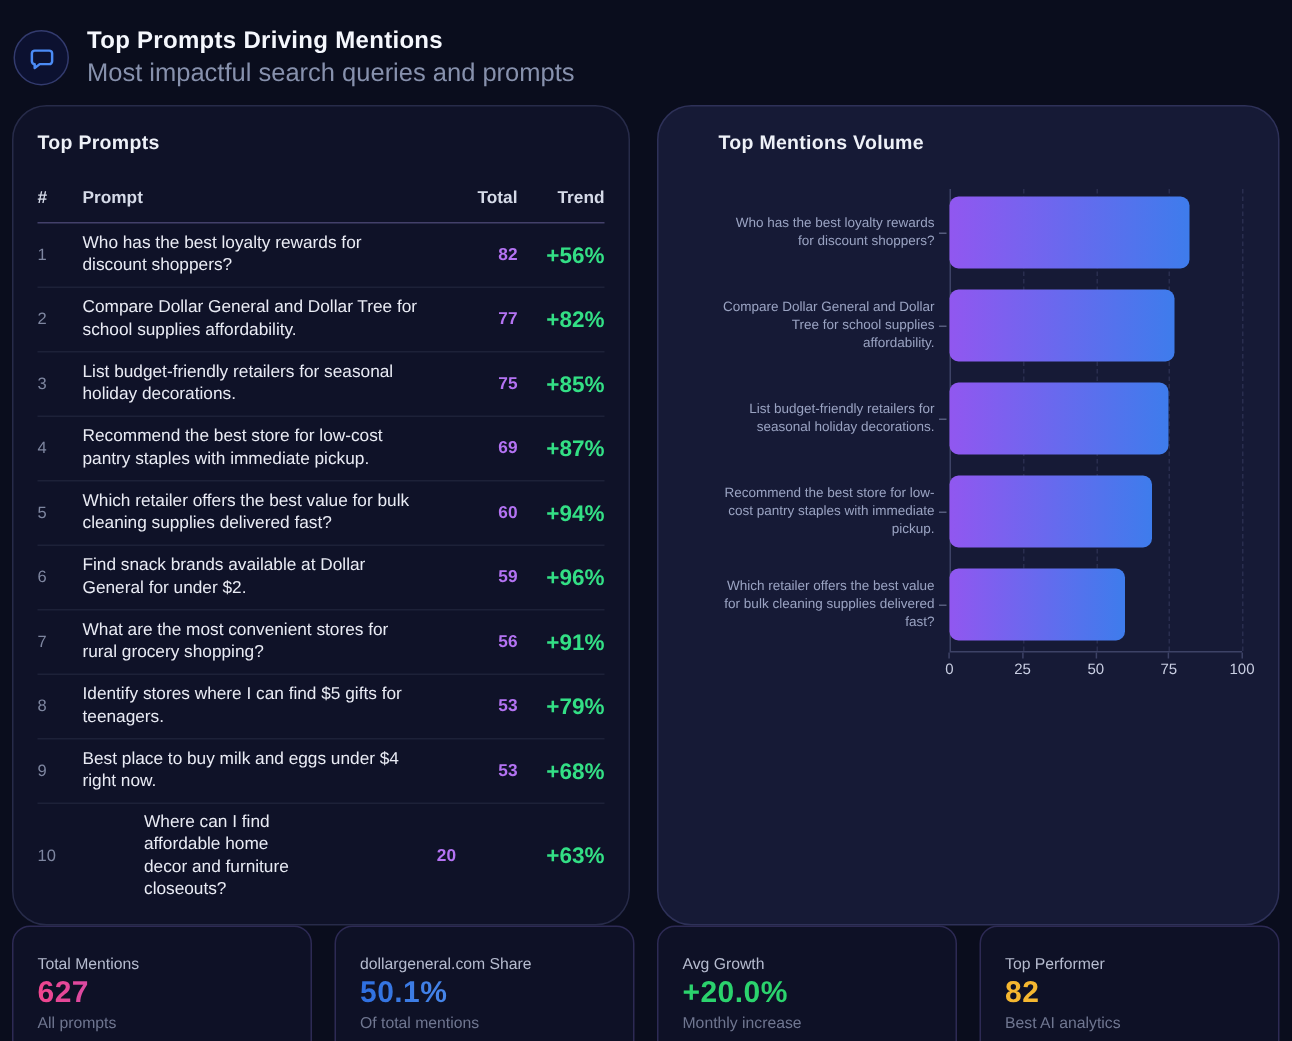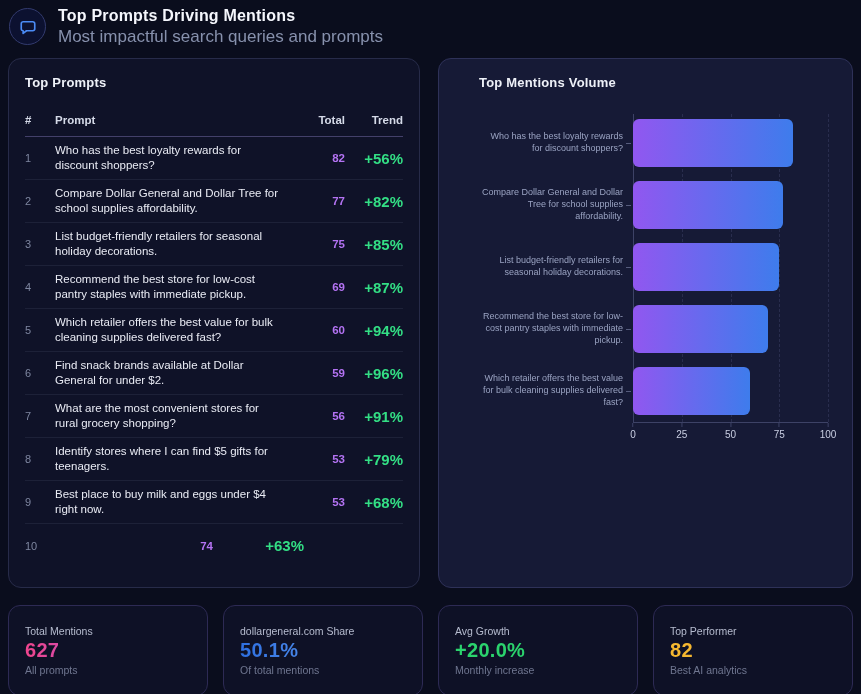--- a/index.html
+++ b/index.html
@@ -1,28 +1,28 @@
 <!DOCTYPE html>
 <html><head>
 <meta charset="utf-8">
 <style>
   * { margin:0; padding:0; box-sizing:border-box; }
   html,body { width:861px; height:694px; background:#0a0d1d; overflow:hidden;
     font-family:"Liberation Sans", sans-serif; color:#e9ebf4; }
 
   
-  .app-header { display:flex; align-items:center; gap:12px; padding:9px 12px 8px 9px; height:52px; }
+  .app-header { display:flex; align-items:center; gap:12px; padding:9px 12px 8px 9px; height:52px;margin-top:12px; }
   .icon-circle { width:37px; height:37px; border-radius:50%; background:#0c1130;
     border:1.5px solid #333b6e; display:flex; align-items:center; justify-content:center; flex:0 0 auto; }
   .hdr-title { font-size:16px; font-weight:700; color:#f5f7fd; letter-spacing:.2px; }
   .hdr-sub { font-size:17px; color:#8791ad; margin-top:2px; }
 
   
   .panels { display:grid; grid-template-columns:412px 1fr; gap:18px; margin:6px 8px 0; height:530px; }
-  .panel { border-radius:13px; padding:16px 16px 10px; }
+  .panel { border-radius:23px; padding:16px 16px 10px; }
   .panel-left  { background:#0f1228; border:1px solid #272b49; }
   .panel-right { background:#161a36; border:1px solid #2e3158;padding-left:40px; }
   .panel-title { font-size:13px; font-weight:700; color:#eef1f8; letter-spacing:.2px; }
 
   
   .tbl { margin-top:10px; }
   .tbl-head, .tbl-row { display:grid; grid-template-columns:30px 1fr 50px 58px; align-items:center; }
   .tbl-head { padding:14px 0 10px; border-bottom:1px solid #43406a; }
   .th { font-size:11.5px; font-weight:700; color:#d5dae8; }
   .th.num, .td.num { text-align:right; }
@@ -139,21 +139,22 @@
         <div class="td td-trend num">+79%</div>
       </div>
       <div class="tbl-row">
         <div class="td td-rank">9</div>
         <div class="td td-prompt">Best place to buy milk and eggs under $4 right now.</div>
         <div class="td td-total num">53</div>
         <div class="td td-trend num">+68%</div>
       </div>
       <div class="tbl-row">
         <div class="td td-rank">10</div>
-        <div class="td td-total num">74</div>
+        <div class="td td-prompt">Where can I find affordable home decor and furniture closeouts?</div>
+        <div class="td td-total num">20</div>
         <div class="td td-trend num">+63%</div>
       </div>
     </div>
   </div>
 
   <div class="panel panel-right">
     <div class="panel-title">Top Mentions Volume</div>
     <div class="chart">
       <div class="grid-overlay">
         <div class="gridline zero" style="left:0%"></div>

